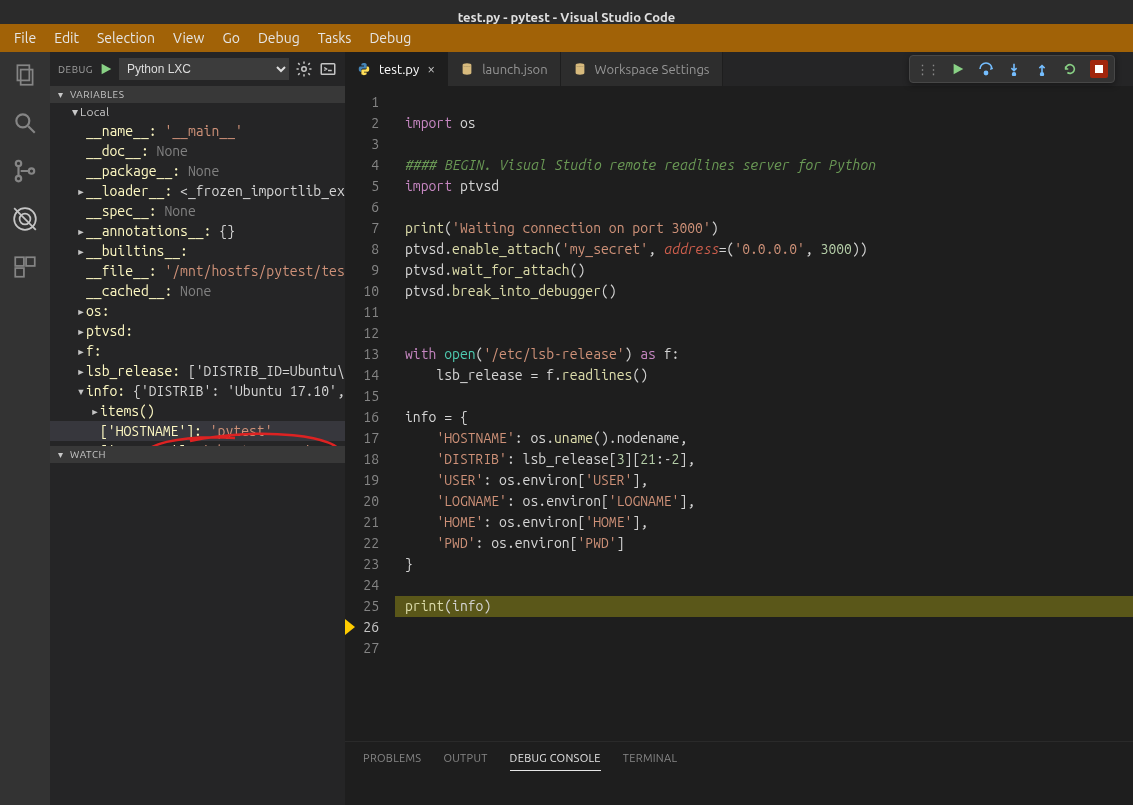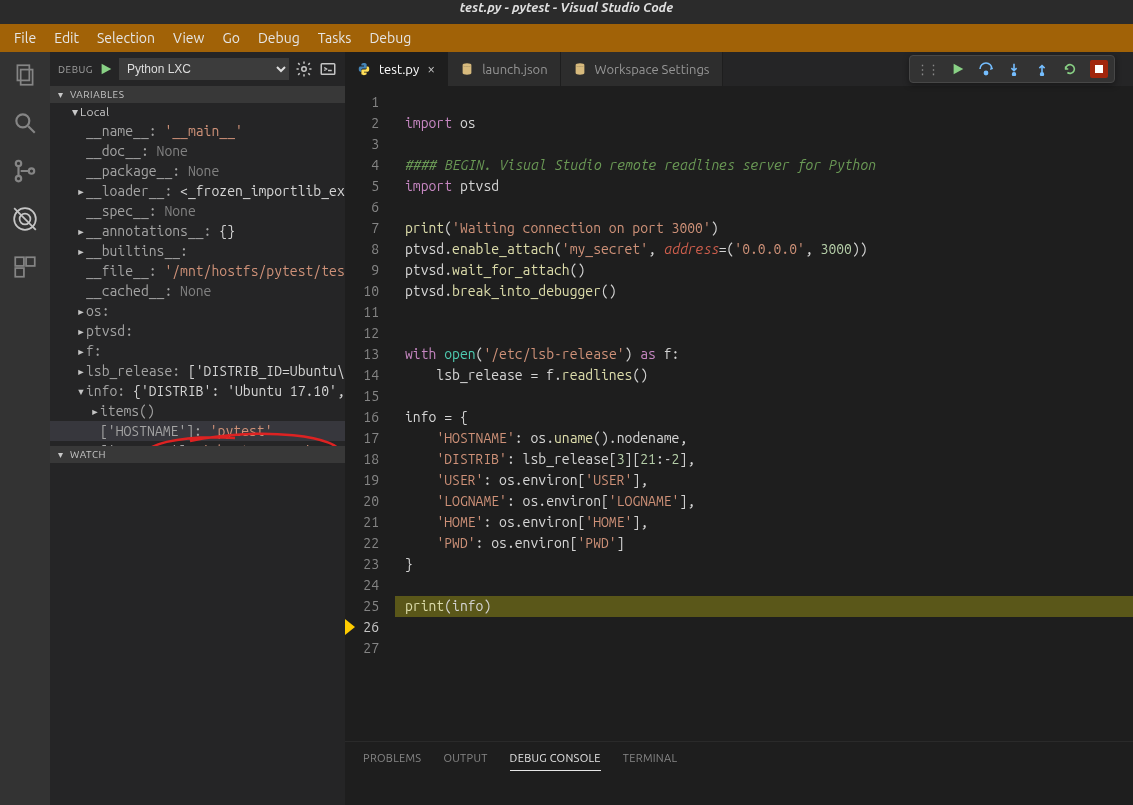--- a/index.html
+++ b/index.html
@@ -12,25 +12,24 @@
     overflow: hidden;
     -webkit-font-smoothing: antialiased;
   }
 
   
   .titlebar {
     height: 24px;
     background: #2b2b2b;
     color: #dfdfdf;
     display: flex;
-    align-items: flex-start;
+    align-items: flex-end;
     justify-content: center;
     font-weight: bold;
     font-size: 13px;
-    font-style: italic;
   }
 
   
   .menubar {
     height: 28px;
     background: #a16207;
     display: flex;
     align-items: center;
     padding: 0 6px;
     font-size: 14px;
@@ -93,21 +92,21 @@
   }
   .twist { display: inline-block; width: 8px; }
 
   .vars {
     flex: 1;
     overflow: hidden;
     font-family: "Ubuntu Mono", monospace;
     font-size: 14px;
   }
   .node { white-space: nowrap; padding: 2px 0; }
-  .node .key { color: #a3a3a3; }
+  .node .key { color: #fef9c3; }
   .node .val { color: #ce9178; }
   .node .none { color: #808080; }
   .d0 { padding-left: 22px; font-family: "Ubuntu", sans-serif; font-size: 12px; color: #c8c8c8; letter-spacing: .3px; }
   .d1 { padding-left: 26px; }
   .d2 { padding-left: 40px; }
   .highlight { background: #37373d; }
 
   .annot {
     position: absolute;
     pointer-events: none;

